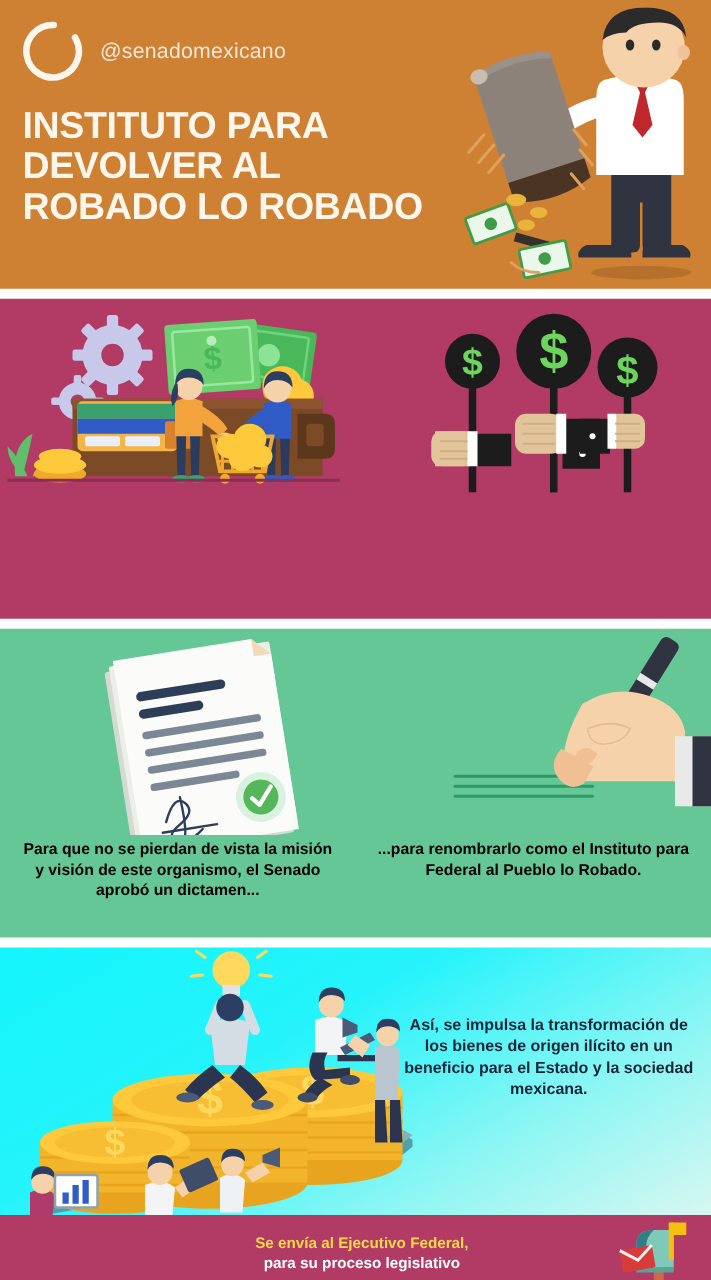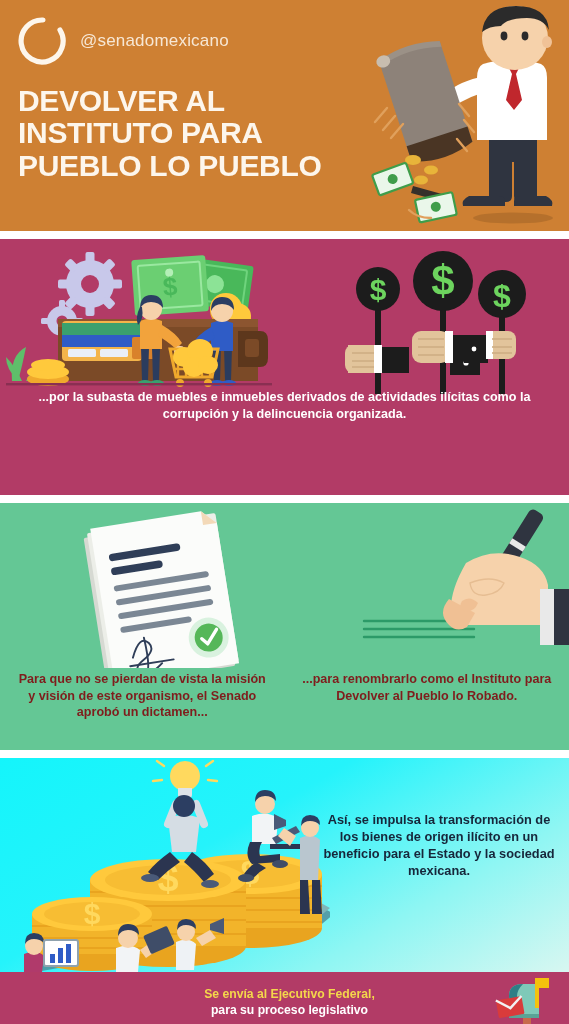--- a/index.html
+++ b/index.html
@@ -54,21 +54,21 @@
     color:#ffffff;font-size:12.6px;font-weight:600;
   }
 
   
   .green{height:247px;background:#64c795;}
   .grn-art{position:absolute;left:0;top:0;width:100%;height:165px;}
   .grn-cols{
     position:absolute;left:0;top:168px;width:100%;display:flex;
   }
   .grn-cols > div{flex:1;padding:0 16px;box-sizing:border-box;}
-  .grn-cols p{color:#7f1d1d;font-size:12.6px;font-weight:600;}
+  .grn-cols p{color:#000000;font-size:12.6px;font-weight:600;}
 
   
   .cyan{
     height:214px;
     background:linear-gradient(150deg,#14f5fb 0%,#25f3fb 38%,#8ef6f3 72%,#d8f7f1 100%);
   }
   .cyan-art{position:absolute;left:0;bottom:0;width:330px;height:214px;}
   .cyan-text{
     position:absolute;right:14px;top:54px;width:232px;
   }
@@ -94,23 +94,23 @@
     <div class="brandrow">
       <span class="ringlogo">
         <svg viewBox="0 0 50 50" width="50" height="50">
           <path d="M25 4 A21 21 0 1 0 42 14" fill="none" stroke="#fdf6ec" stroke-width="5.2" stroke-linecap="round"></path>
         </svg>
       </span>
       <span class="handle">@senadomexicano</span>
     </div>
 
     <div class="bigtitle">
+      <span class="tl">INSTITUTO PARA</span>
       <span class="tl">DEVOLVER AL</span>
-      <span class="tl">INSTITUTO PARA</span>
-      <span class="tl">PUEBLO LO PUEBLO</span>
+      <span class="tl">ROBADO LO ROBADO</span>
     </div>
 
     <span class="hero-man">
       <svg viewBox="0 0 200 226" width="200" height="226">
 
         <ellipse cx="148" cy="214" rx="40" ry="5.5" fill="#b5702c"></ellipse>
 
         <path d="M124 130 h48 v62 q0 6 -6 6 h-11 q-6 0 -6 -6 v-34 h-2 v34 q0 6 -6 6 h-11 q-6 0 -6 -6 z" fill="#2f3440"></path>
 
         <path d="M104 192 h30 q6 0 6 5 v5 h-42 q-2 -6 6 -10z" fill="#2f3440"></path>
@@ -345,23 +345,20 @@
             <path d="M492 100 h20"></path>
               <path d="M492 108 h20"></path>
               <path d="M492 114 h20"></path>
           </g>
           <circle cx="474" cy="110" r="2.4" fill="#ffffff"></circle>
         </g>
       </svg>
     </span>
 
     <div class="mag-cols">
-      <div>
-        <p class="txt">...por la subasta de muebles e inmuebles derivados de actividades ilícitas como la corrupción y la delincuencia organizada.</p>
-      </div>
     </div>
   </div>
 
   <div class="divider" style="height:8px"></div>
 
   <div class="sec green">
 
     <span class="grn-art">
       <svg viewBox="0 0 569 165" width="569" height="165">
 
@@ -422,21 +419,21 @@
         <path d="M540 86 h30 v56 h-30z" fill="#e9e9e9"></path>
         <path d="M554 86 h16 v56 h-16z" fill="#2f3440"></path>
       </svg>
     </span>
 
     <div class="grn-cols">
       <div>
         <p class="txt">Para que no se pierdan de vista la misión y visión de este organismo, el Senado aprobó un dictamen...</p>
       </div>
       <div>
-        <p class="txt">...para renombrarlo como el Instituto para Devolver al Pueblo lo Robado.</p>
+        <p class="txt">...para renombrarlo como el Instituto para Federal al Pueblo lo Robado.</p>
       </div>
     </div>
   </div>
 
   <div class="divider" style="height:8px"></div>
 
   <div class="sec cyan">
 
     <span class="cyan-art">
       <svg viewBox="0 0 330 214" width="330" height="214">

